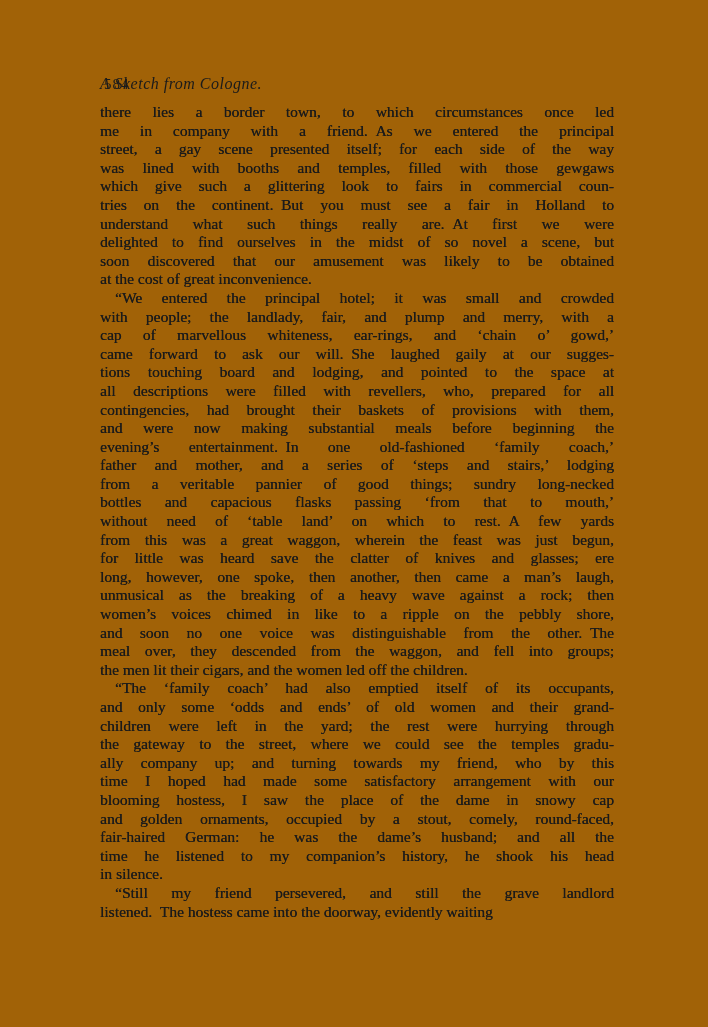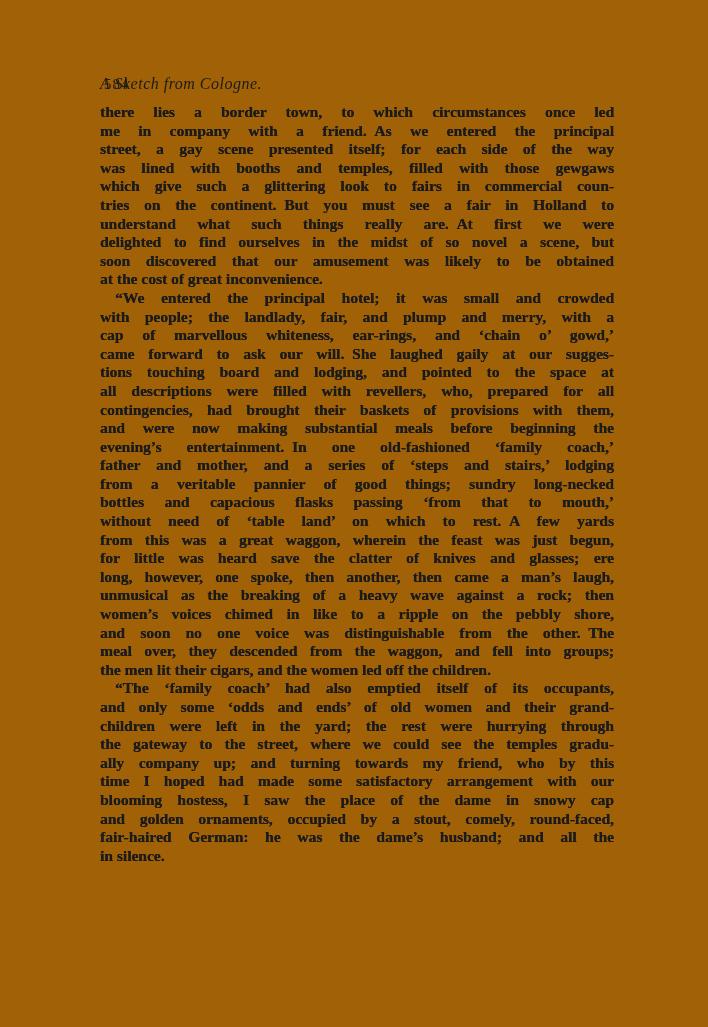--- a/index.html
+++ b/index.html
@@ -41,21 +41,20 @@
   }
   .page-body {
     position: absolute;
     left: 100px;
     top: 103px;
     width: 514px;
   }
   .paragraph {
     margin: 0;
     padding: 0;
-    font-weight: bold;
   }
   .line {
     font-size: 15.5px;
     line-height: 18.6px;
     text-align: justify;
     text-align-last: justify;
     text-justify: inter-word;
     white-space: normal;
     text-shadow: 0.25px 0 0 currentColor;
   }
@@ -113,16 +112,21 @@
       <div class="paragraph">
         <div class="line indent">“The ‘family coach’ had also emptied itself of its occupants,</div>
         <div class="line">and only some ‘odds and ends’ of old women and their grand-</div>
         <div class="line">children were left in the yard; the rest were hurrying through</div>
         <div class="line">the gateway to the street, where we could see the temples gradu-</div>
         <div class="line">ally company up; and turning towards my friend, who by this</div>
         <div class="line">time I hoped had made some satisfactory arrangement with our</div>
         <div class="line">blooming hostess, I saw the place of the dame in snowy cap</div>
         <div class="line">and golden ornaments, occupied by a stout, comely, round-faced,</div>
         <div class="line">fair-haired German: he was the dame’s husband; and all the</div>
+        <div class="line">time he listened to my companion’s history, he shook his head</div>
         <div class="line last">in silence.</div>
+      </div>
+      <div class="paragraph">
+        <div class="line indent">“Still my friend persevered, and still the grave landlord</div>
+        <div class="line last">listened. The hostess came into the doorway, evidently waiting</div>
       </div>
     </div>
 </div>
 
 </body></html>

